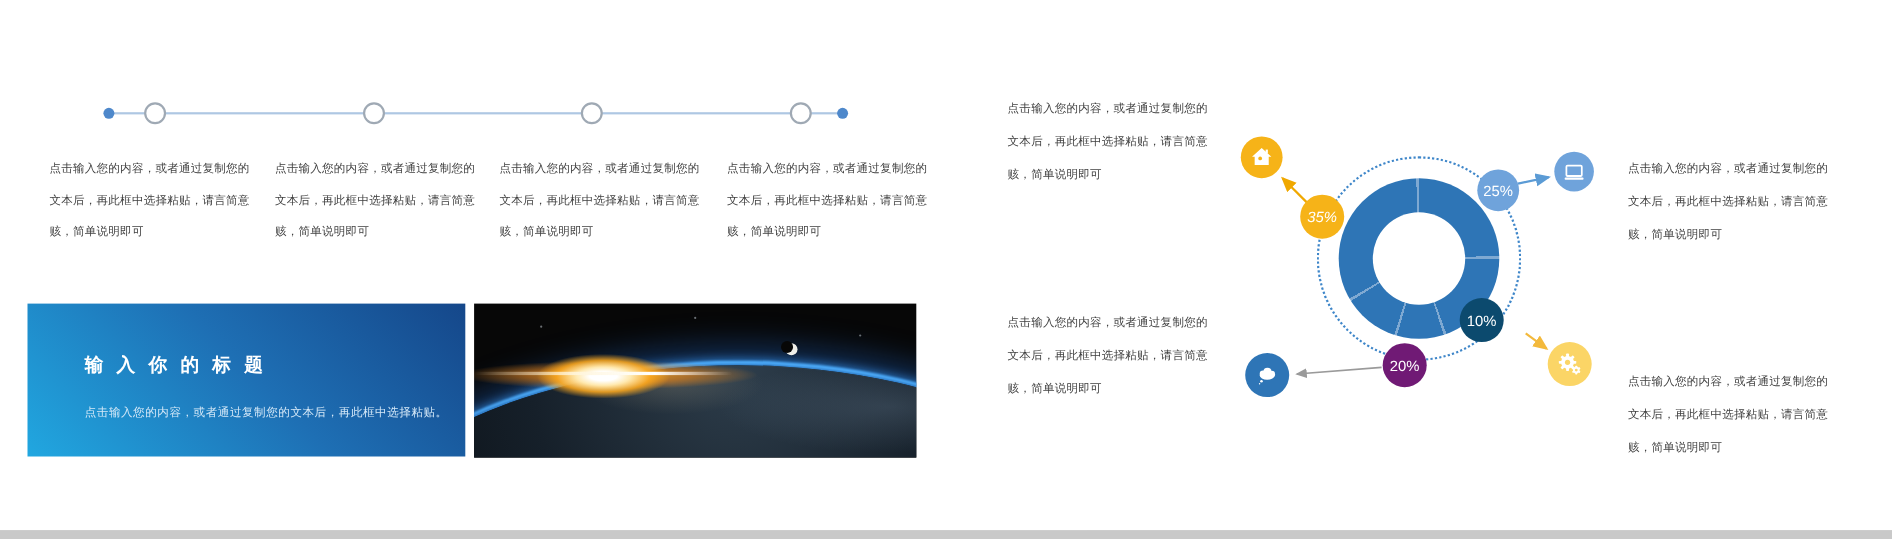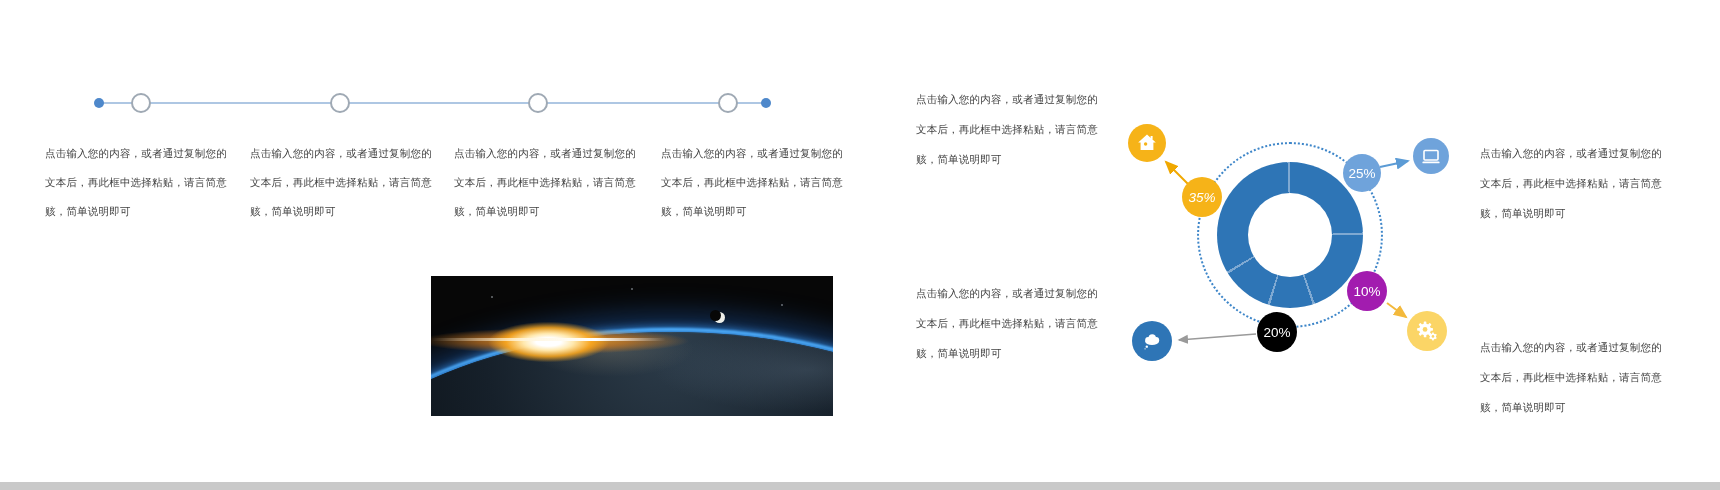--- a/index.html
+++ b/index.html
@@ -81,20 +81,24 @@
   <div class="tl-circle" style="left:330px;"></div>
   <div class="tl-circle" style="left:528px;"></div>
   <div class="tl-circle" style="left:718px;"></div>
   <div class="tl-dot" style="left:761px;"></div>
 
   <div class="col-text" style="left:45px;">点击输入您的内容，或者通过复制您的文本后，再此框中选择粘贴，请言简意赅，简单说明即可</div>
   <div class="col-text" style="left:250px;">点击输入您的内容，或者通过复制您的文本后，再此框中选择粘贴，请言简意赅，简单说明即可</div>
   <div class="col-text" style="left:454px;">点击输入您的内容，或者通过复制您的文本后，再此框中选择粘贴，请言简意赅，简单说明即可</div>
   <div class="col-text" style="left:661px;">点击输入您的内容，或者通过复制您的文本后，再此框中选择粘贴，请言简意赅，简单说明即可</div>
 
+  <div class="title-box">
+    <div class="big">输入你的标题</div>
+    <div class="sub">点击输入您的内容，或者通过复制您的文本后，再此框中选择粘贴。</div>
+  </div>
 
   <div class="earth-photo" title="地球日出太空照片（蓝色大气层、太阳光晕与月牙）">
     <div class="star" style="left:60px;top:20px;"></div>
     <div class="star" style="left:200px;top:12px;"></div>
     <div class="star" style="left:350px;top:28px;"></div>
     <div class="earth-globe"></div>
     <div class="atmo-rim"></div>
     <div class="sun-streak"></div>
     <div class="sun-core"></div>
     <div class="sun-line"></div>
@@ -135,24 +139,24 @@
     <line x1="524" y1="303" x2="543" y2="317" stroke="#f3b93c" stroke-width="2" marker-end="url(#mYel)"></line>
     <line x1="393" y1="334" x2="316" y2="340" stroke="#9a9a9a" stroke-width="1.5" marker-end="url(#mGray)"></line>
   </svg>
 
   <div class="bubble" style="left:319px;top:177px;width:40px;height:40px;background:#f6b318;font-style:italic;">
     <span>35%</span>
     </div>
   <div class="bubble" style="left:480px;top:154px;width:38px;height:38px;background:#6fa3db;">
     <span>25%</span>
     </div>
-  <div class="bubble" style="left:484px;top:271px;width:40px;height:40px;background:#a21caf;">
+  <div class="bubble" style="left:464px;top:271px;width:40px;height:40px;background:#0c4a6e;">
     <span>10%</span>
     </div>
-  <div class="bubble" style="left:394px;top:312px;width:40px;height:40px;background:#000000;">
+  <div class="bubble" style="left:394px;top:312px;width:40px;height:40px;background:#701a75;">
     <span>20%</span>
     </div>
 
   <div class="icon-circle" style="left:265px;top:124px;width:38px;height:38px;background:#f6b318;">
     <svg width="24" height="24" viewBox="0 0 24 24">
       <rect x="15.6" y="5" width="2" height="3.4" fill="#fff"></rect>
       <path d="M12 3.6 L20.8 11.4 L18.4 11.4 L18.4 19 L5.6 19 L5.6 11.4 L3.2 11.4 Z" fill="#fff"></path>
       <circle cx="10.6" cy="13" r="1.7" fill="#f6b318"></circle>
     </svg>
   </div>

